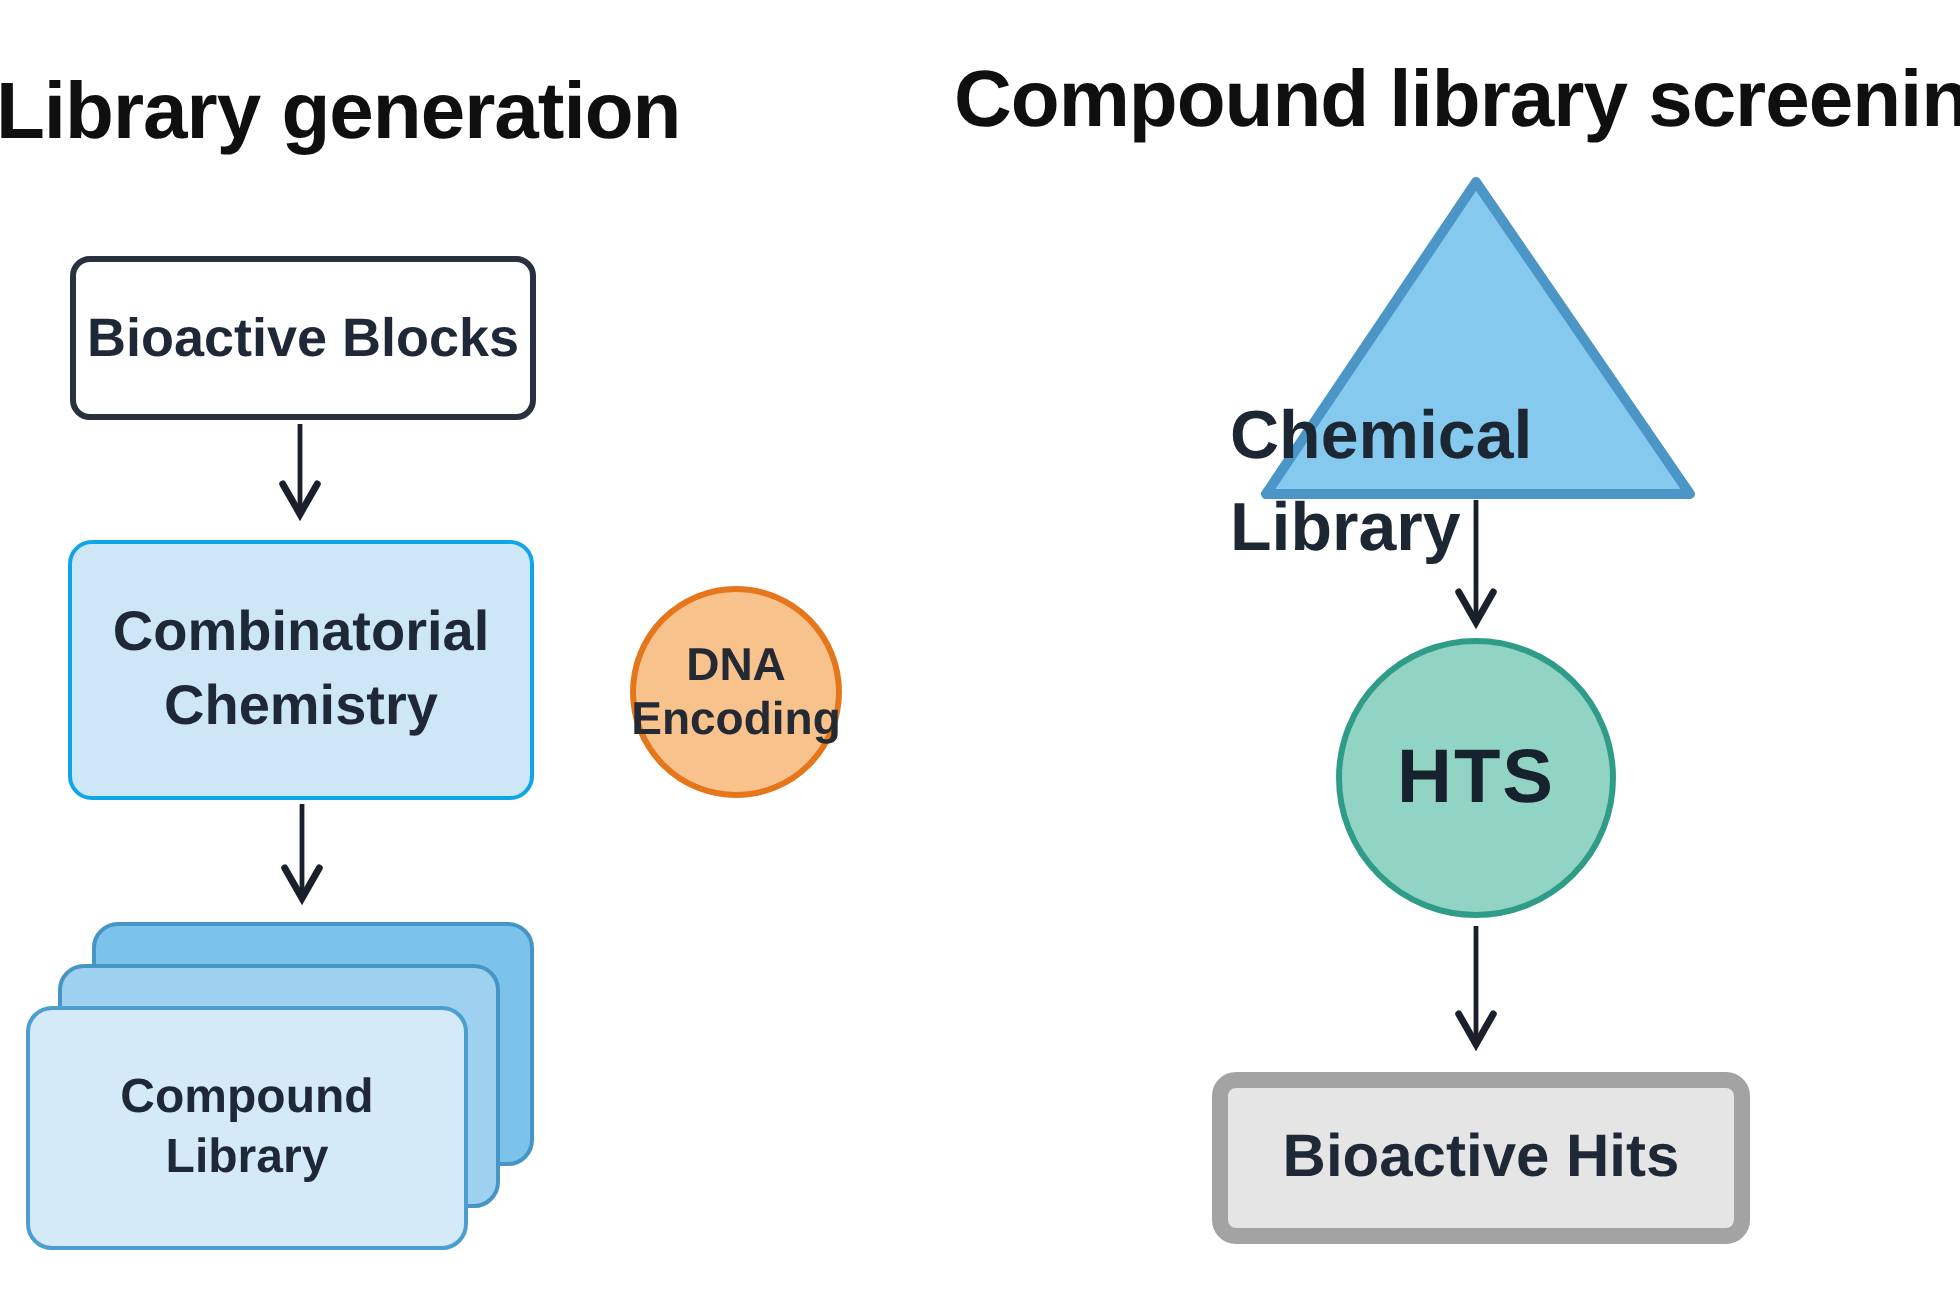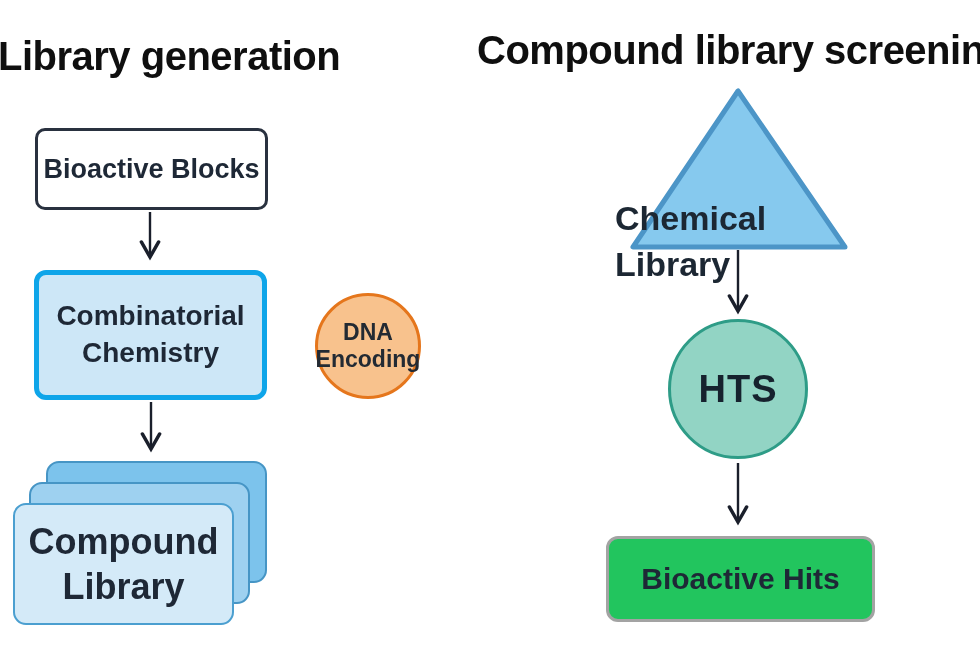--- a/index.html
+++ b/index.html
@@ -36,21 +36,21 @@
   .box-building-blocks {
     left: 35px; top: 128px; width: 233px; height: 82px;
     background: #ffffff;
     border: 3px solid #29313f;
     border-radius: 10px;
     font-size: 27px;
   }
   .box-combinatorial {
     left: 34px; top: 270px; width: 233px; height: 130px;
     background: #cde7f7;
-    border: 5px solid #0ea5e9;
+    border: 2px solid #0ea5e9;
     border-radius: 12px;
     font-size: 28px;
     line-height: 1.32;
   }
   .circle-dna {
     left: 291px; top: 293px; width: 106px; height: 106px;
     background: #f8c28d;
     border: 3px solid #e5761c;
     border-radius: 50%;
     font-size: 23px;
@@ -64,21 +64,21 @@
     border-radius: 13px;
     border: 2px solid #4695c5;
   }
   .stack-back { left: 46px; top: 461px; background: #7cc3ec; }
   .stack-mid  { left: 29px; top: 482px; background: #9ed1f0; }
   .stack-front {
     left: 13px; top: 503px; width: 221px; height: 122px;
     background: #d4eaf8;
     border: 2px solid #4b9fd0;
     border-radius: 13px;
-    font-size: 36px;
+    font-size: 24px;
     line-height: 1.25;
   }
 
   .triangle-wrap { position: absolute; left: 615px; top: 82px; width: 246px; height: 172px; }
   .triangle-wrap svg { display: block; }
   .triangle-label {
     position: absolute;
     left: 0; right: 0; top: 86px;
     font-weight: 700;
     font-size: 34px;
@@ -92,22 +92,22 @@
     background: #92d4c4;
     border: 3px solid #2e9c87;
     border-radius: 50%;
     font-size: 38px;
     color: #16222e;
     letter-spacing: 1px;
     text-align: center;
   }
   .box-bioactive {
     left: 606px; top: 536px; width: 269px; height: 86px;
-    background: #22c55e;
-    border: 3px solid #a3a3a3;
+    background: #e5e5e5;
+    border: 8px solid #a3a3a3;
     border-radius: 12px;
     font-size: 30px;
     color: #1e2836;
   }
 
   .arrows { position: absolute; left: 0; top: 0; width: 980px; height: 650px; pointer-events: none; }
 </style>
 </head>
 <body>
 

